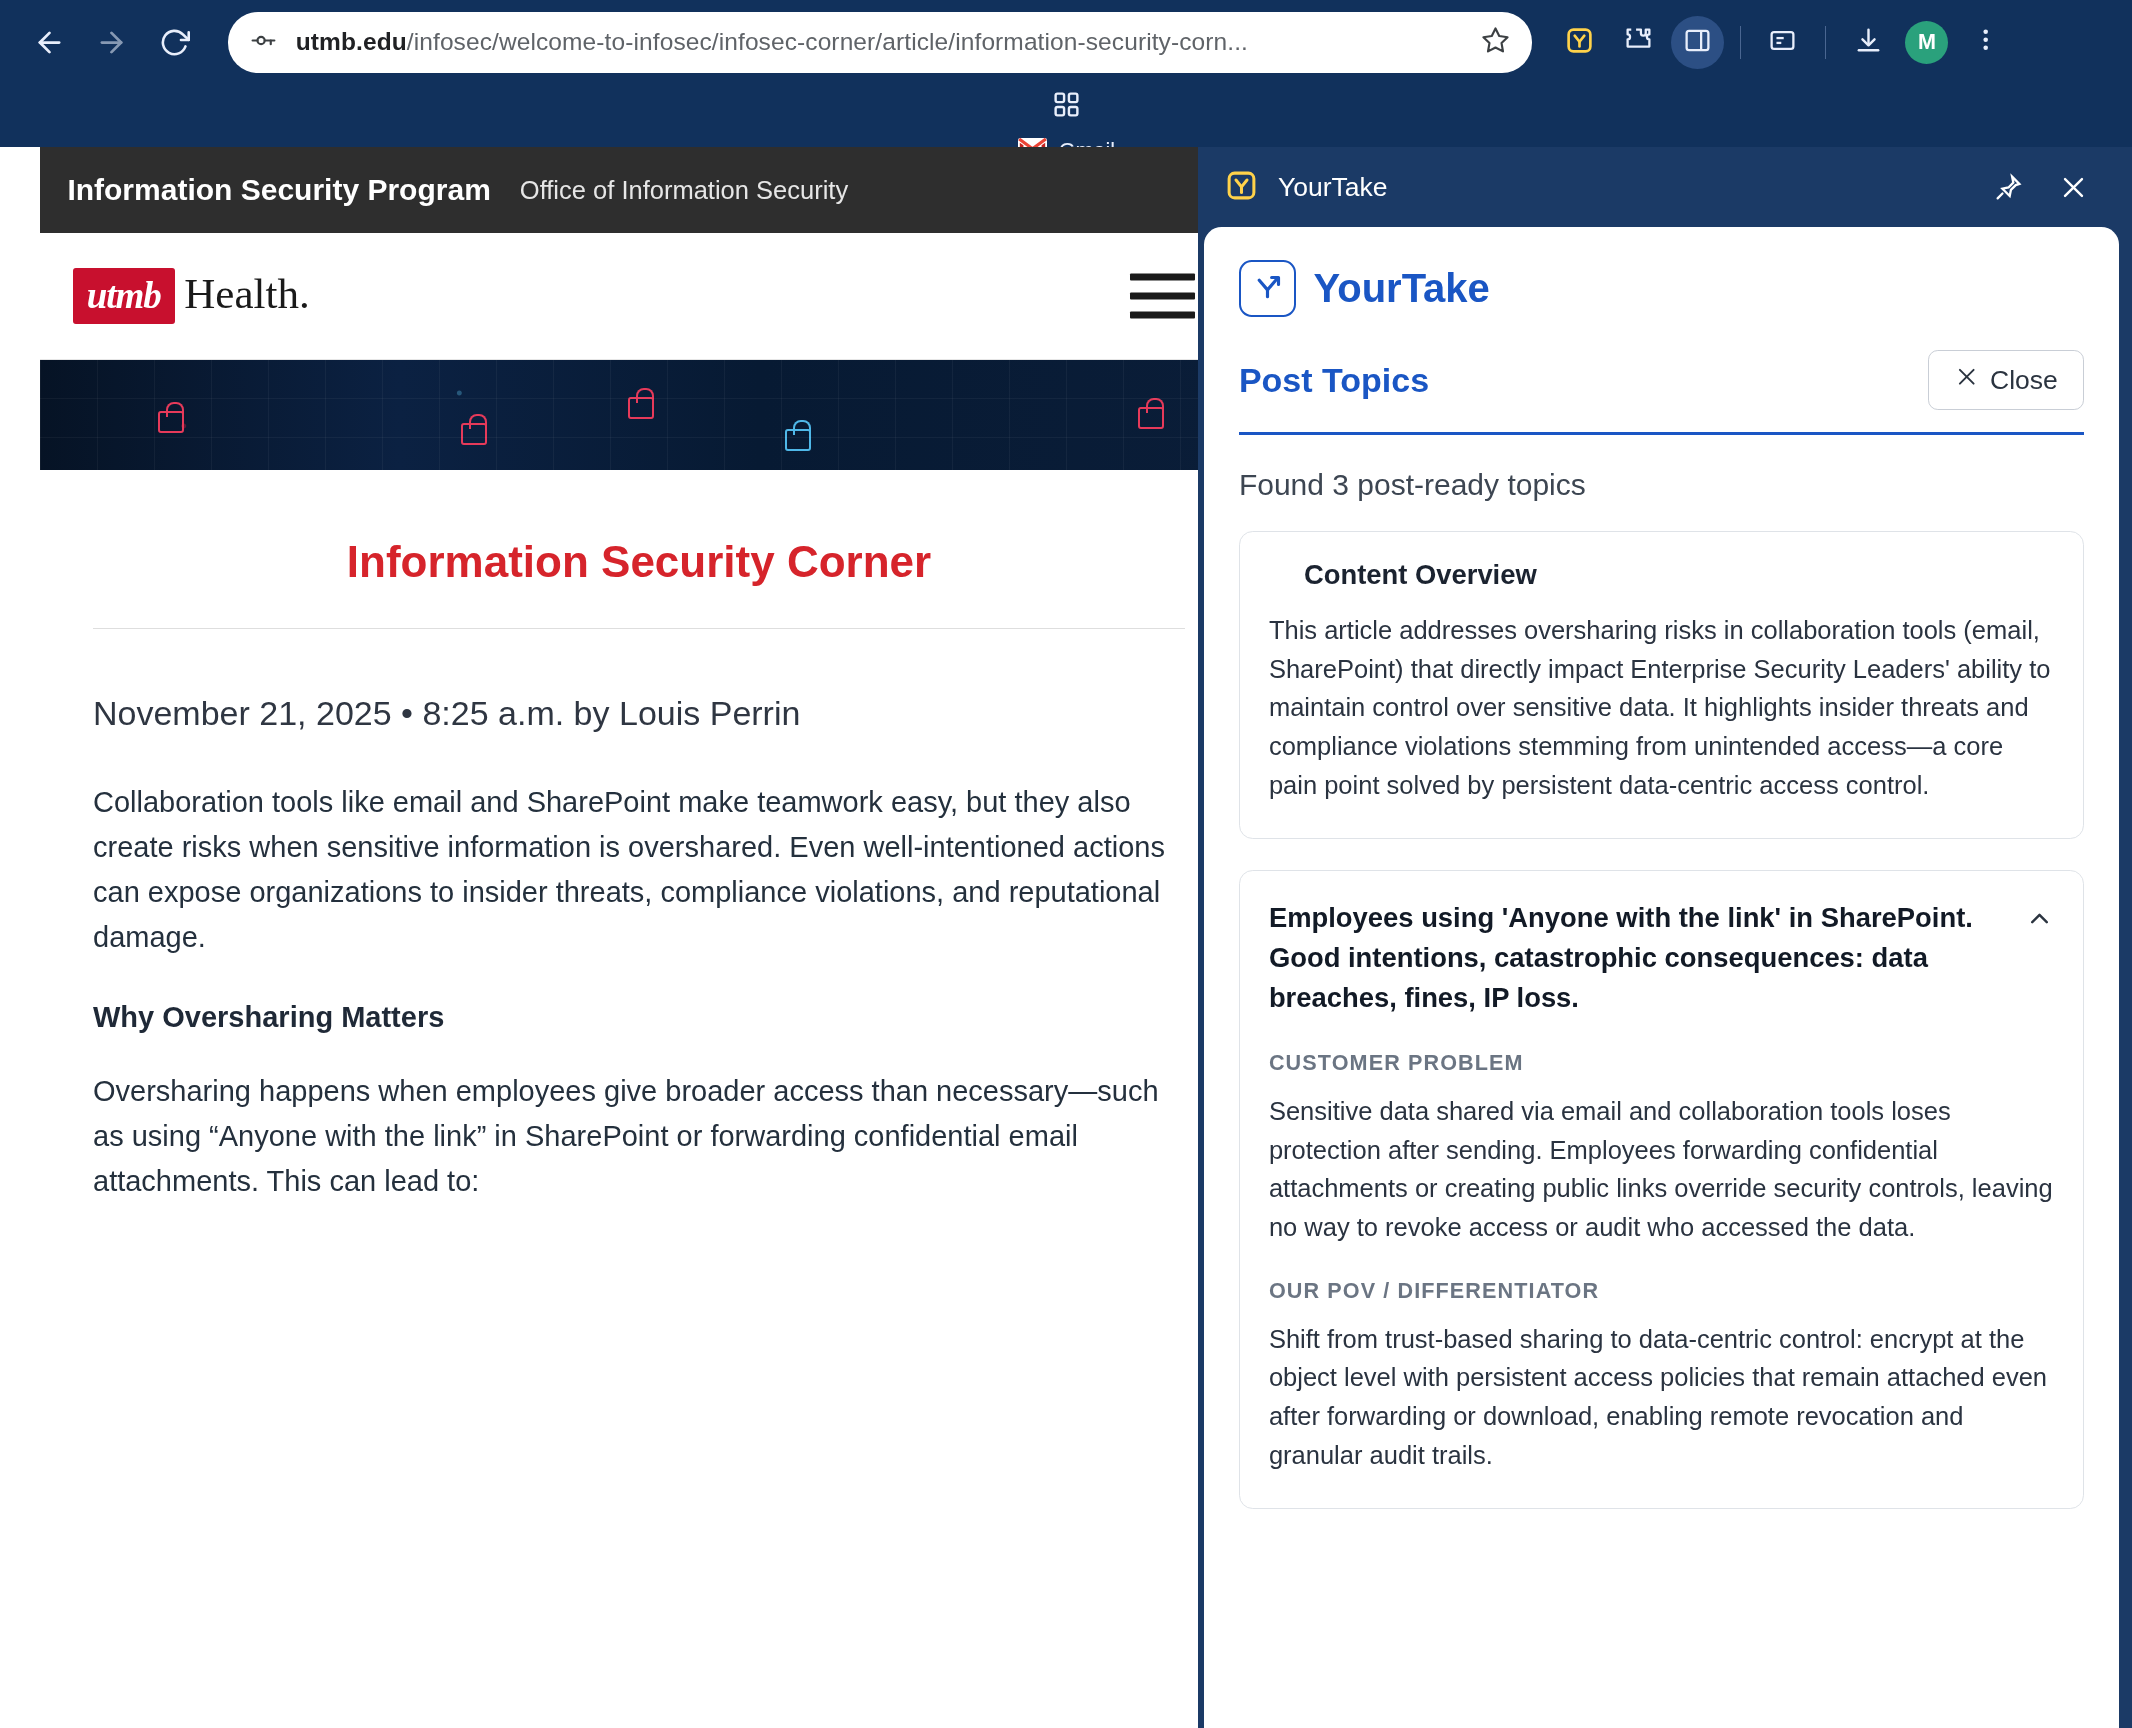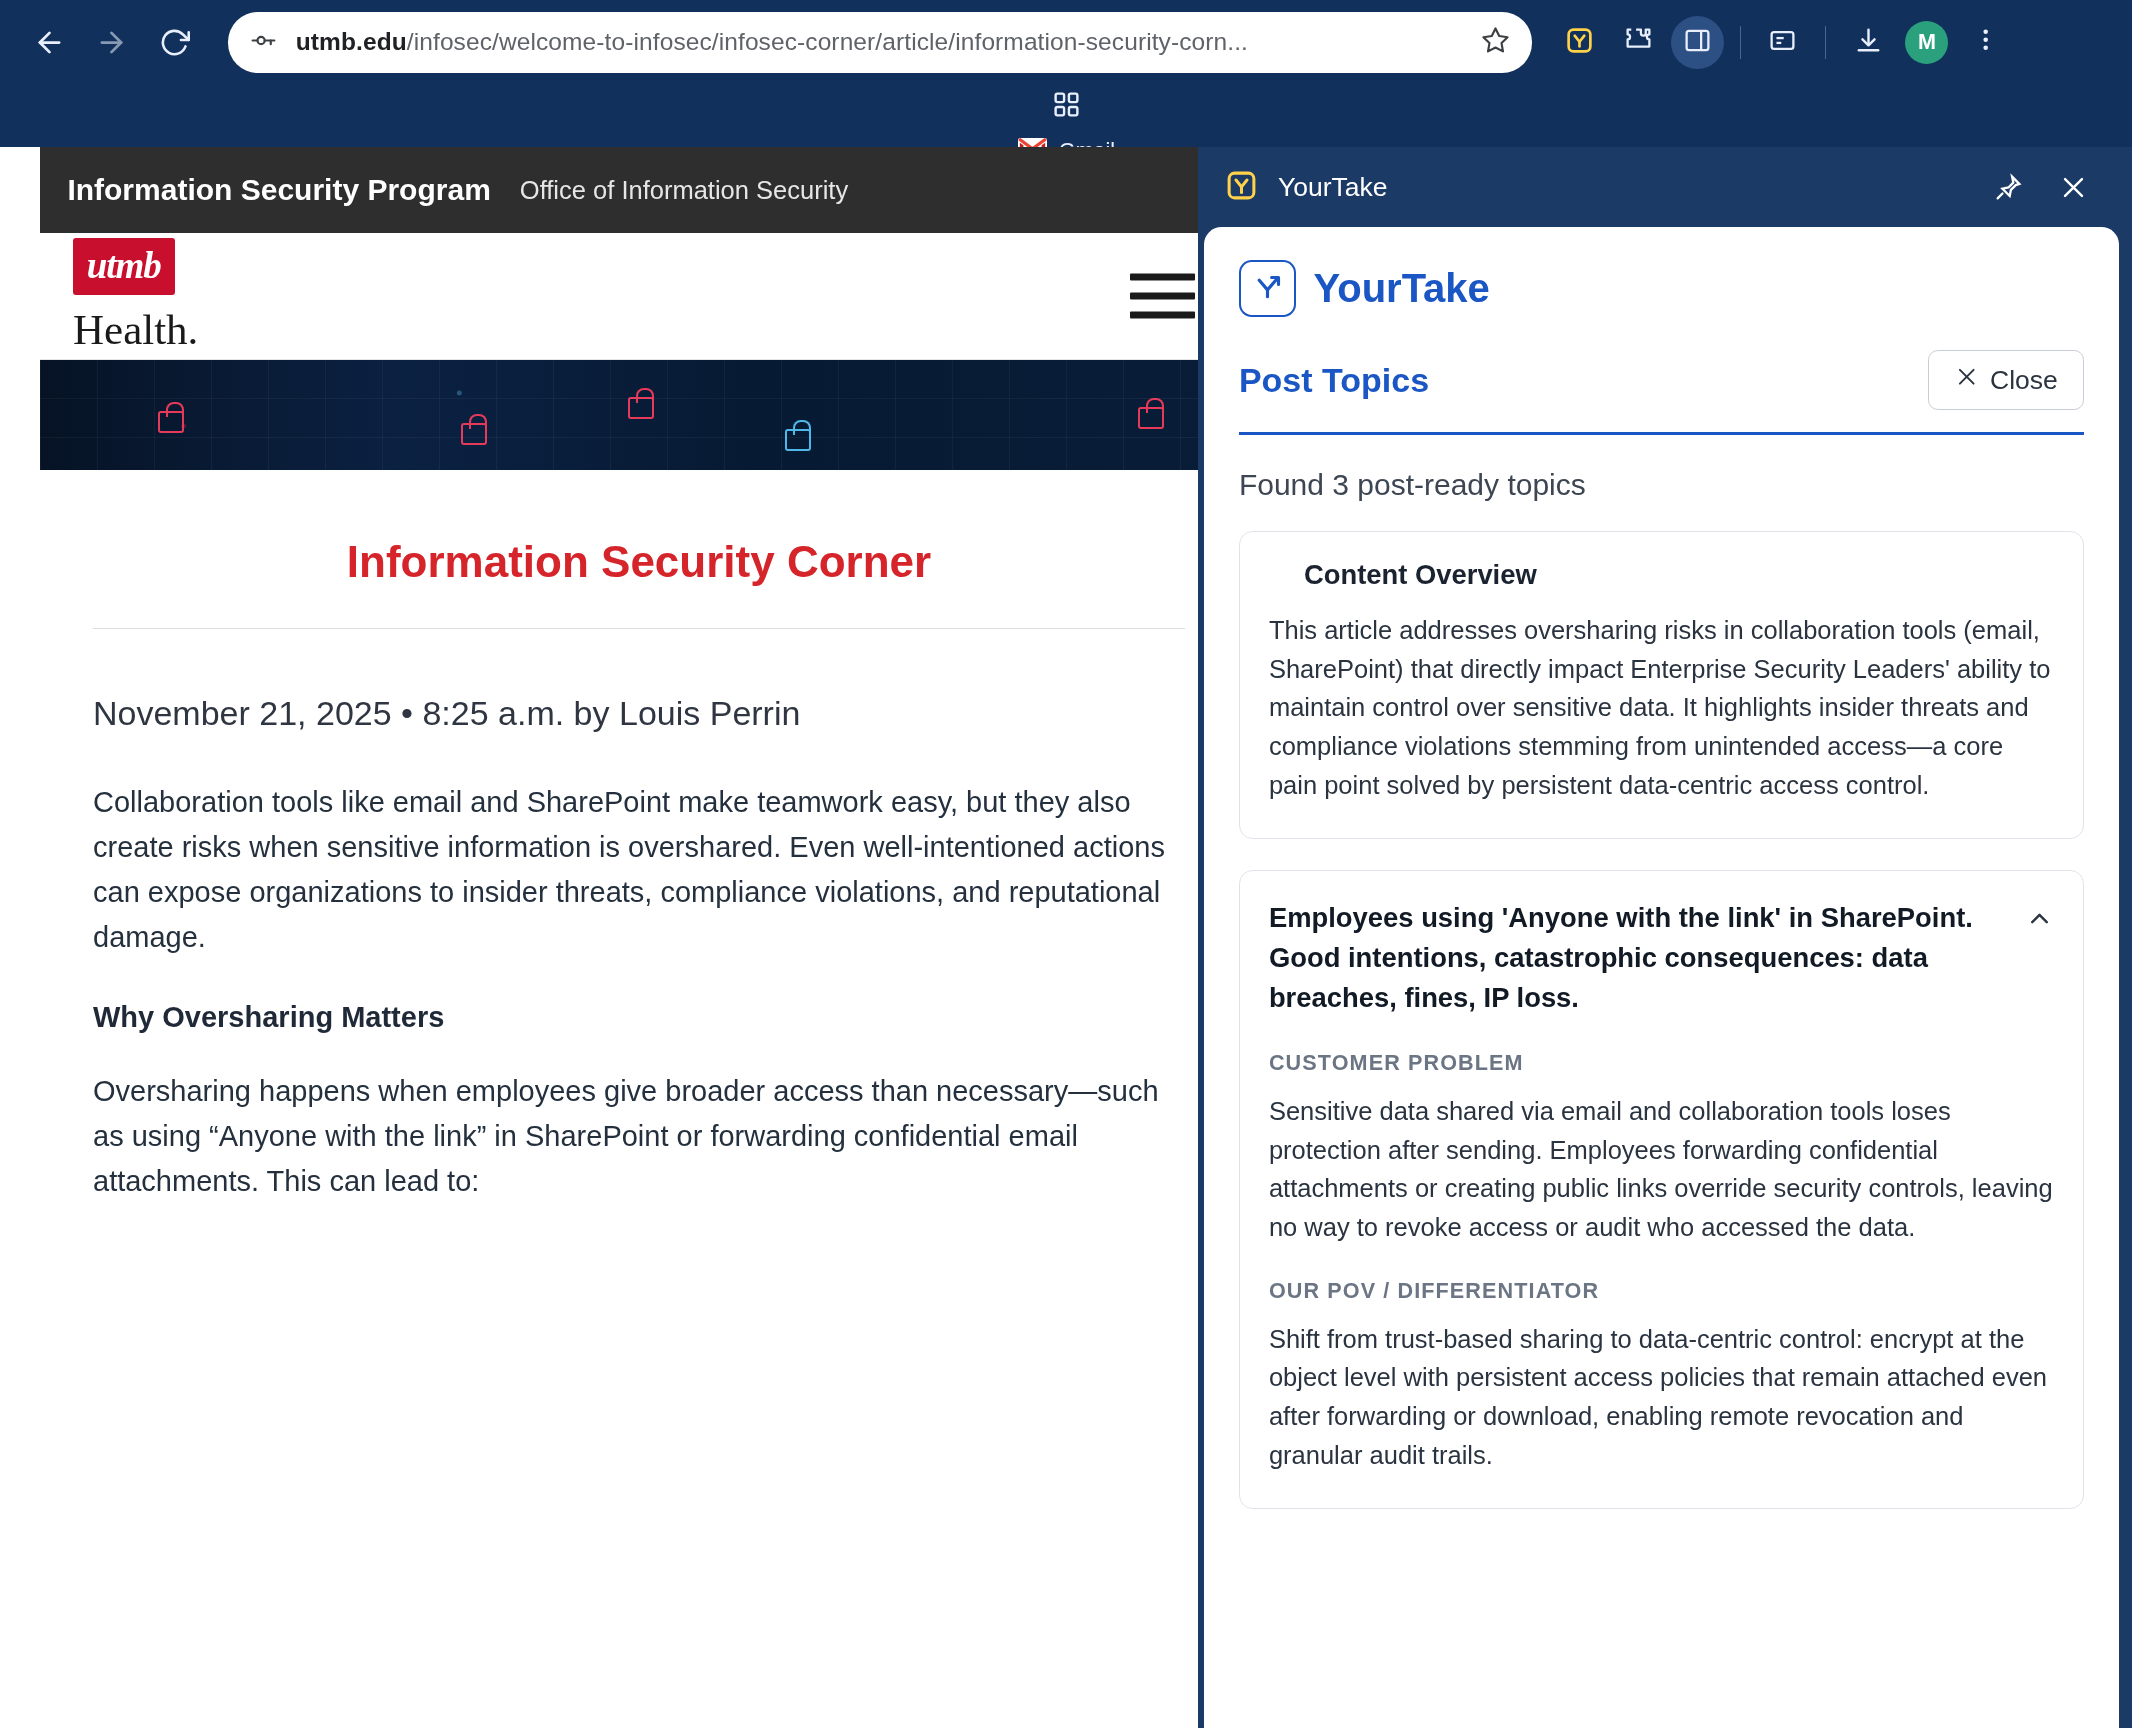--- a/index.html
+++ b/index.html
@@ -104,21 +104,21 @@
   .utmb-topbar .t1 { color: #fff; font-size: 30px; font-weight: 700; }
   .utmb-topbar .t2 { color: #e6e6e6; font-size: 25.5px; }
 
   .utmb-header {
     height: 127px;
     display: flex; align-items: center;
     padding: 0 33px;
     border-bottom: 1px solid #e6e6e6;
     position: relative;
   }
-  .logo { display: flex; align-items: baseline; gap: 9.8px; flex-direction: column; }
+  .logo { display: flex; align-items: baseline; gap: 9.8px; }
   .logo .mark {
     background: #c8102e; color: #fff;
     font-size: 37px; font-weight: 700; font-style: italic;
     padding: 5.9px 13.7px 7.8px; border-radius: 2.9px;
     font-family: "Liberation Serif", serif;
     letter-spacing: -1px;
   }
   .logo .word {
     font-family: "Liberation Serif", serif;
     font-size: 43px; color: #1a1a1a;

